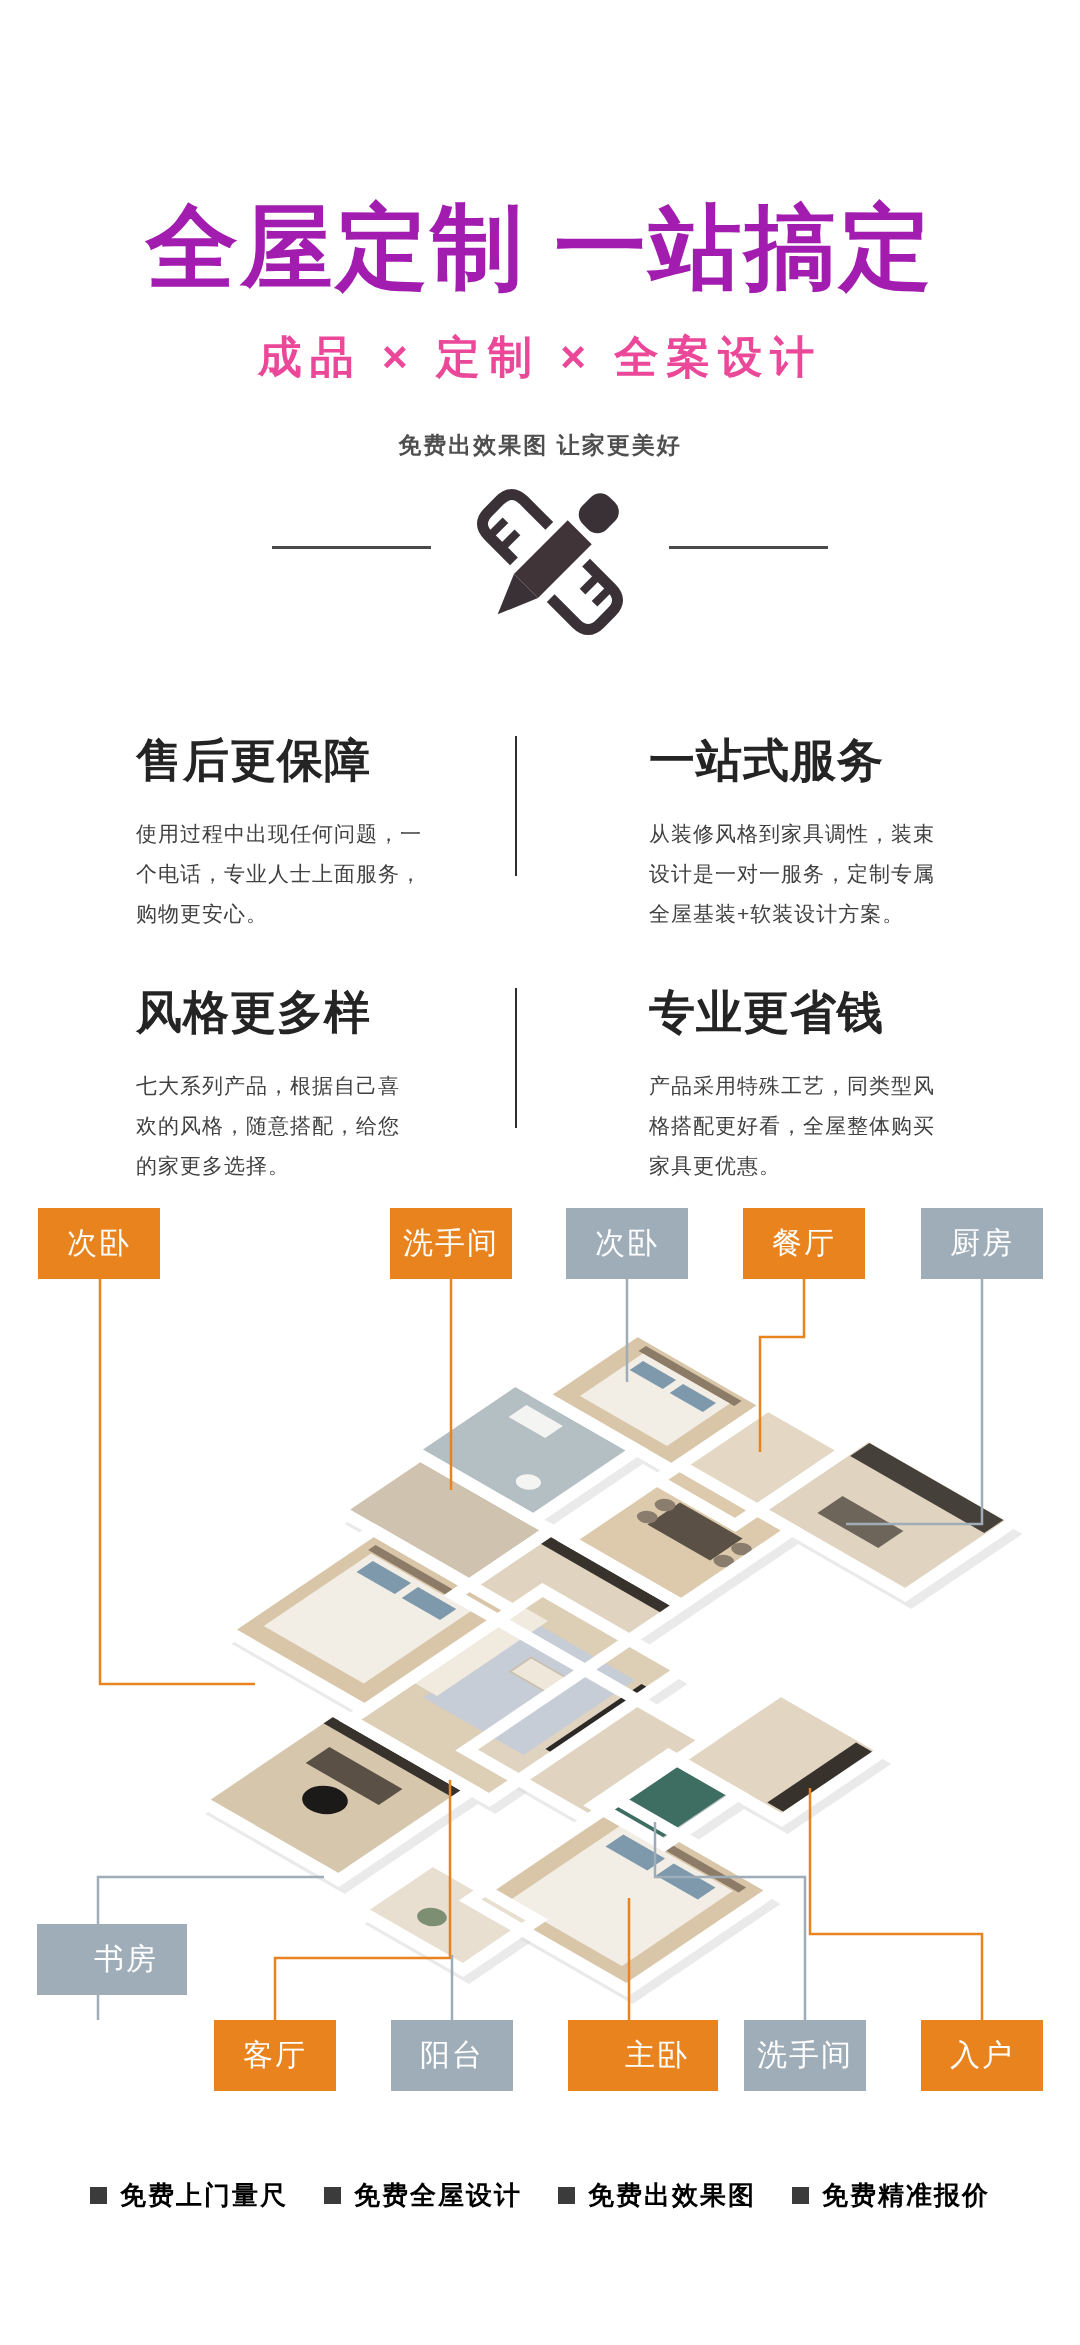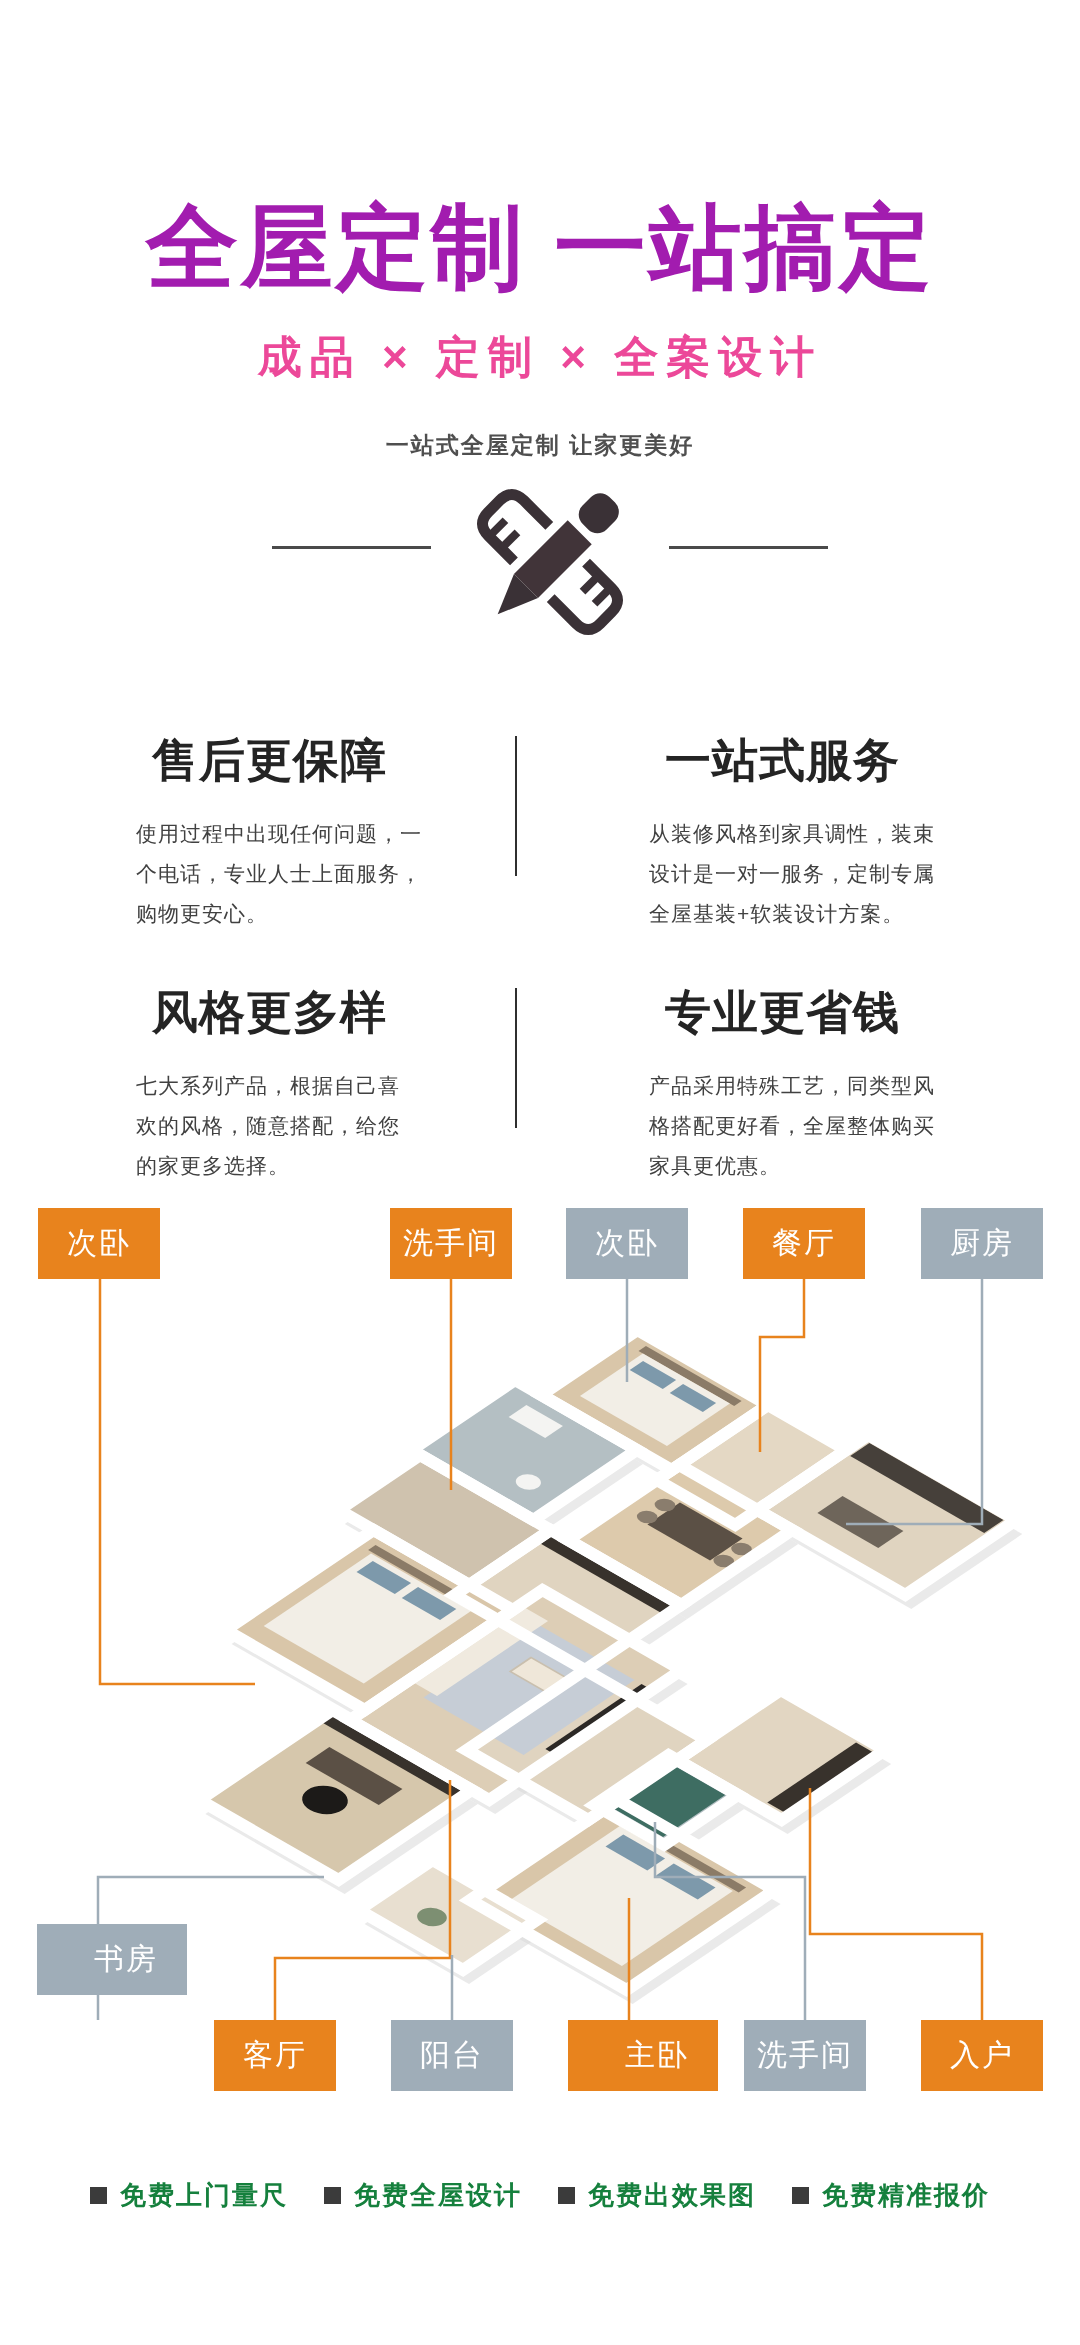--- a/index.html
+++ b/index.html
@@ -8,46 +8,46 @@
   .hero-title{position:absolute;left:0;top:186px;width:100%;text-align:center;
               font-size:92px;font-weight:bold;color:#a21caf;letter-spacing:3px;}
   .hero-subtitle{position:absolute;left:0;top:328px;width:100%;text-align:center;
               font-size:44px;font-weight:bold;color:#ec4899;letter-spacing:8px;}
   .hero-tagline{position:absolute;left:0;top:430px;width:100%;text-align:center;
               font-size:23px;font-weight:600;color:#4f4f4f;letter-spacing:2px;}
   .rule{position:absolute;height:3px;background:#4a4a4a;top:546px;}
   .rule.left{left:272px;width:159px;}
   .rule.right{left:669px;width:159px;}
   .feature{position:absolute;}
-  .f-title{font-size:46px;font-weight:bold;color:#242424;letter-spacing:1px;margin-left:16px;}
+  .f-title{font-size:46px;font-weight:bold;color:#242424;letter-spacing:1px;}
   .f-desc{margin-top:22px;font-size:21px;line-height:40px;color:#414141;letter-spacing:1px;}
   .v-div{position:absolute;left:515px;width:2px;background:#2f2f2f;}
   .v-div.one{top:736px;height:140px;}
   .v-div.two{top:988px;height:140px;}
   .chip{position:absolute;width:122px;height:71px;display:flex;align-items:center;
         justify-content:center;color:#ffffff;font-size:30px;letter-spacing:2px;z-index:3;}
   .chip.orange{background:#E8831D;}
   .chip.gray{background:#9FADB8;}
   .overlay{position:absolute;left:0;top:0;z-index:1;}
   .footer{position:absolute;left:0;top:2178px;width:100%;display:flex;justify-content:center;
           gap:36px;z-index:3;}
   .service{display:flex;align-items:center;gap:13px;}
   .sq{width:17px;height:17px;background:#3b3b3b;}
-  .service span{font-size:26px;color:#15803d;font-weight:600;letter-spacing:2px;}
+  .service span{font-size:26px;color:#000000;font-weight:600;letter-spacing:2px;}
   .ln-o{stroke:#E8831D;stroke-width:2.5;fill:none;}
   .ln-g{stroke:#9FADB8;stroke-width:2.5;fill:none;}
 </style>
 </head>
 <body>
 
 <div class="canvas">
 
   <div class="hero-title">全屋定制 一站搞定</div>
   <div class="hero-subtitle">成品 × 定制 × 全案设计</div>
-  <div class="hero-tagline">一站式全屋定制 让家更美好</div>
+  <div class="hero-tagline">免费出效果图 让家更美好</div>
 
   <div class="rule left"></div>
   <div class="rule right"></div>
 
   <div class="feature" style="left:136px;top:730px;width:340px;">
     <div class="f-title">售后更保障</div>
     <div class="f-desc" style="width:300px;">使用过程中出现任何问题，一个电话，专业人士上面服务，购物更安心。</div>
   </div>
   <div class="feature" style="left:649px;top:730px;width:320px;">
     <div class="f-title">一站式服务</div>

